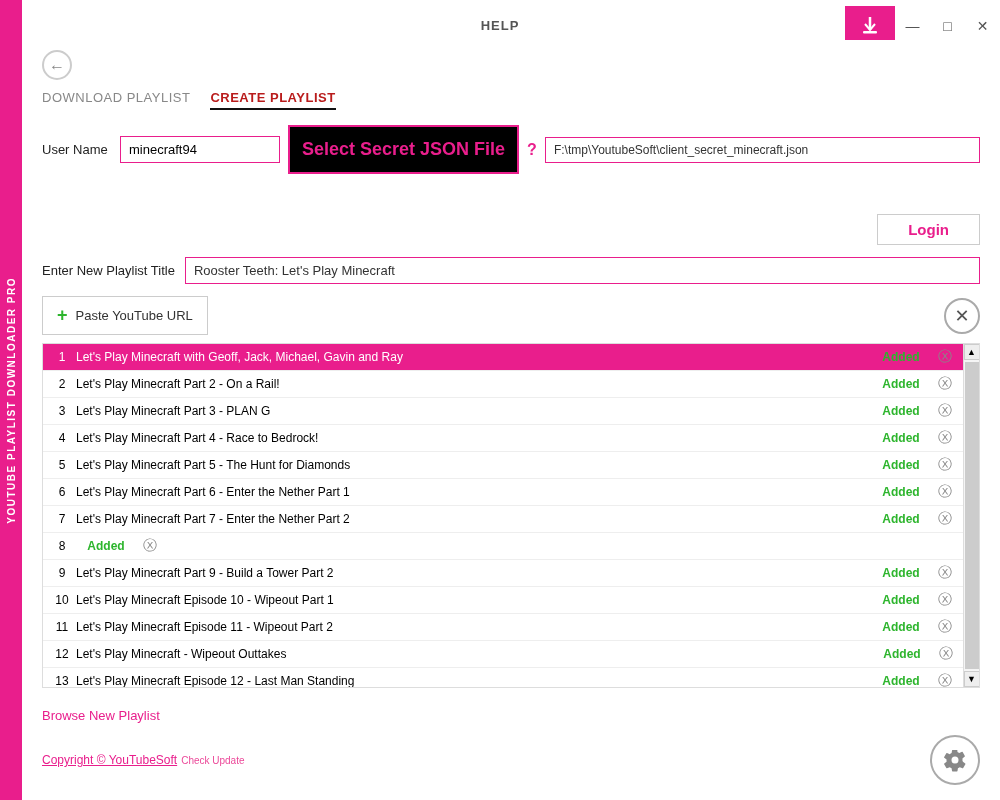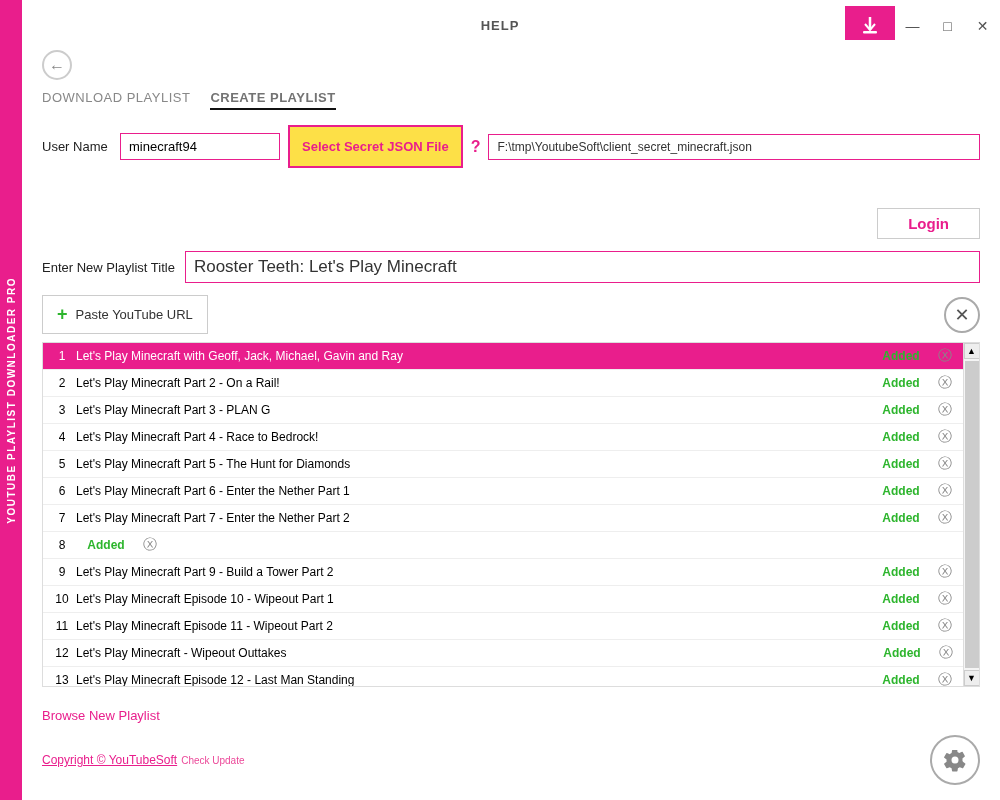--- a/index.html
+++ b/index.html
@@ -118,21 +118,21 @@
       margin-top: 5px;
     }
     .tab {
       font-size: 13px;
       cursor: pointer;
       padding-bottom: 3px;
       color: #888;
       letter-spacing: 0.5px;
     }
     .tab.active {
-      color: #737373;
+      color: #b91c1c;
       font-weight: bold;
       border-bottom: 2px solid #111;
     }
 
     
     .form-row {
       display: flex;
       align-items: center;
       gap: 8px;
       margin-bottom: 12px;
@@ -144,24 +144,24 @@
     }
     .form-input {
       border: 1px solid #e91e8c;
       padding: 5px 8px;
       font-size: 13px;
       outline: none;
       width: 160px;
     }
     .btn-select-json {
       border: 2px solid #e91e8c;
-      background: #fde047;
+      background: #000000;
       color: #e91e8c;
       font-weight: bold;
-      font-size: 13px;
+      font-size: 18px;
       padding: 12px 12px;
       cursor: pointer;
     }
     .help-icon {
       color: #e91e8c;
       font-weight: bold;
       font-size: 16px;
       cursor: pointer;
     }
     .json-path-input {
@@ -192,21 +192,21 @@
       margin-bottom: 12px;
     }
     .playlist-title-label {
       font-size: 13px;
       color: #222;
       white-space: nowrap;
     }
     .playlist-title-input {
       border: 1px solid #e91e8c;
       padding: 5px 8px;
-      font-size: 17px;
+      font-size: 13px;
       flex: 1;
       outline: none;
       color: #333;
     }
 
     
     .paste-url-row {
       display: flex;
       align-items: center;
       justify-content: space-between;

